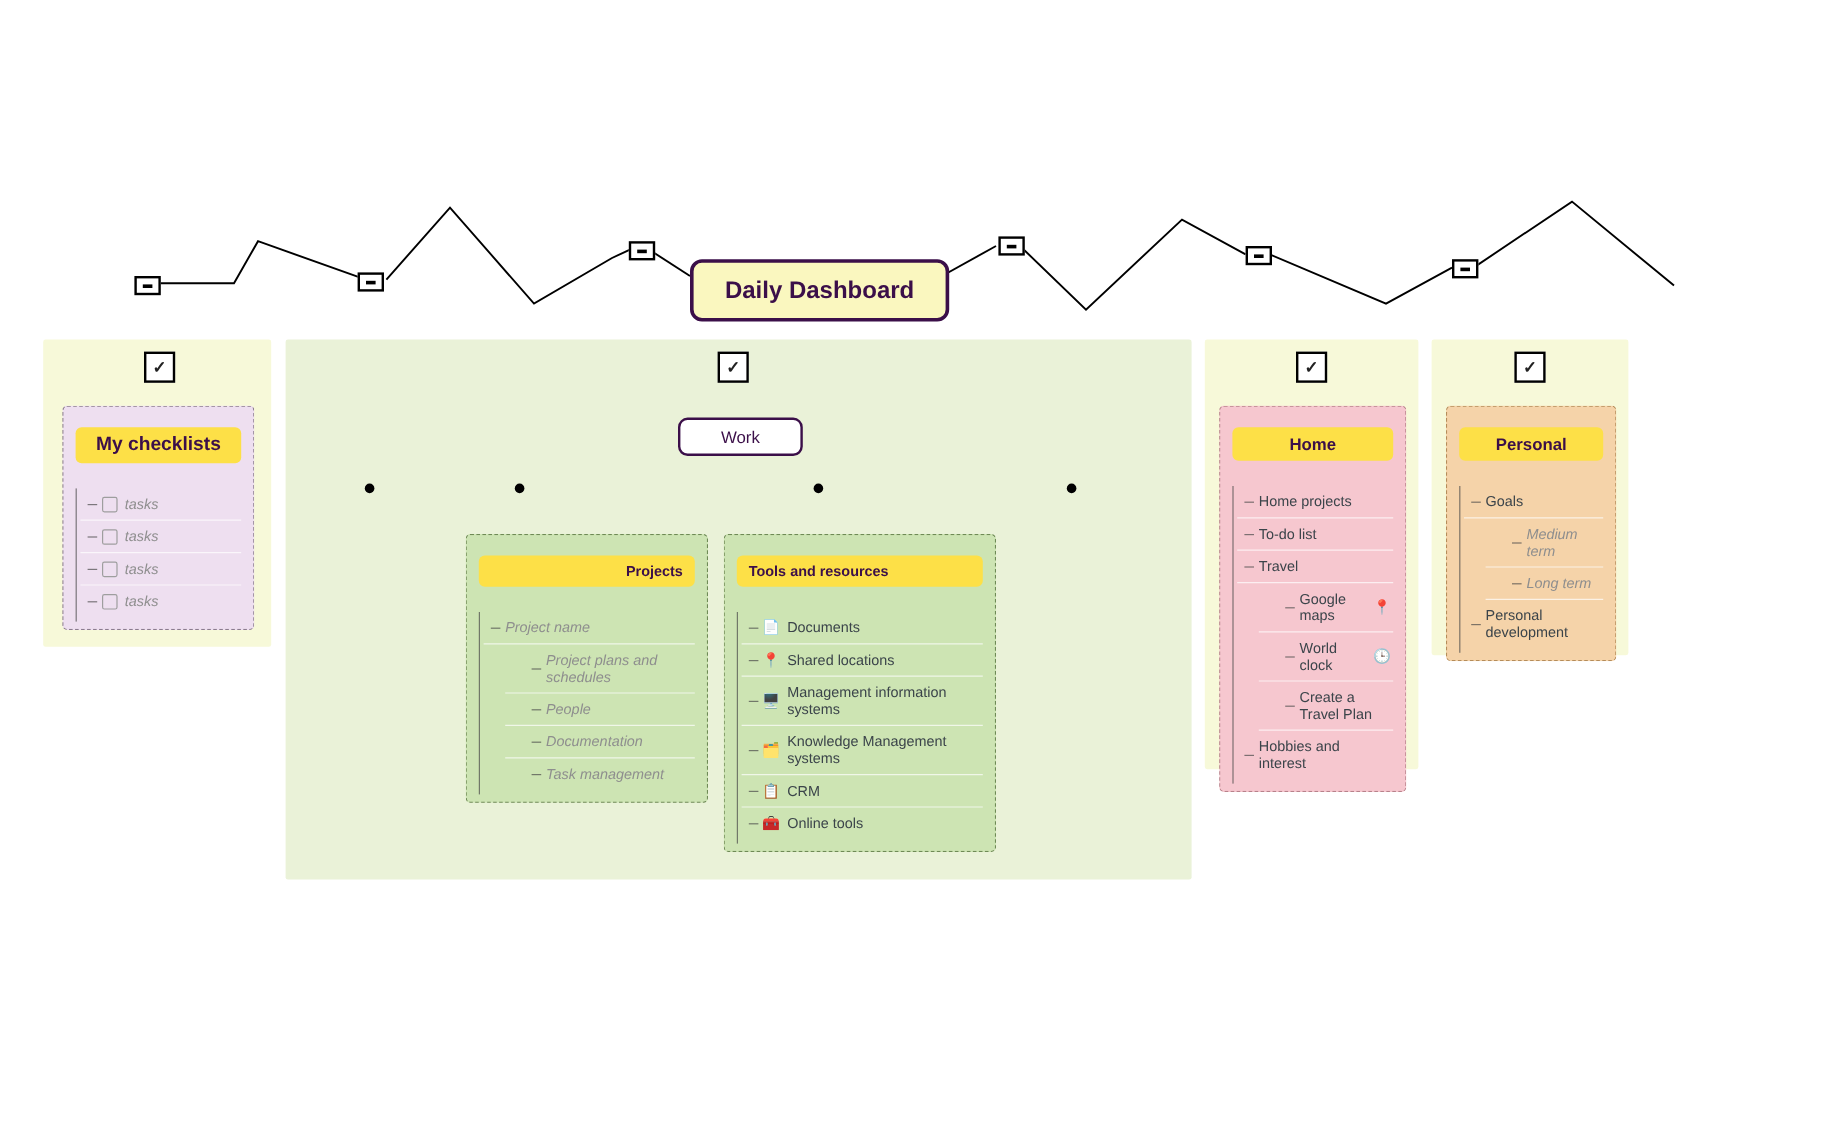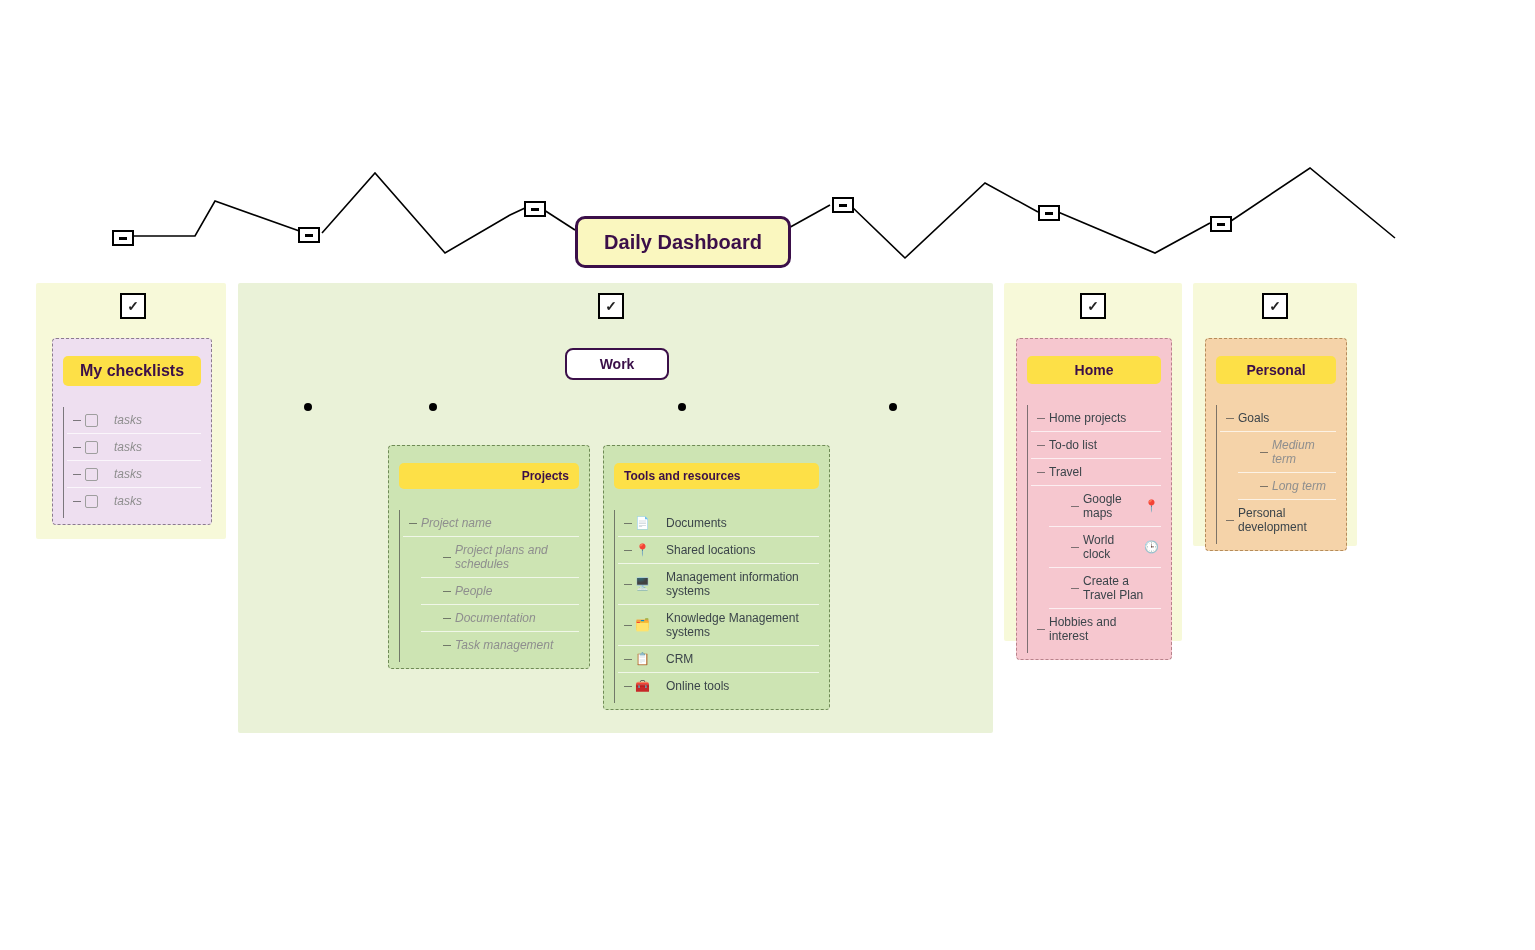--- a/index.html
+++ b/index.html
@@ -19,34 +19,34 @@
   .checkhdr::after{content:"✓"}
   
   .card{position:absolute;border:1.5px dashed #6b6b6b;border-radius:4px;padding:0}
   .card.purple{background:#eedff0;border-color:#8b7c8e}
   .card.green{background:#cde4b3;border-color:#6f8a56}
   .card.pink{background:#f6c7cf;border-color:#b8828b}
   .card.orange{background:#f5d3a9;border-color:#b58c5a}
   .card-title{background:#fde047;border-radius:5px;margin:17px 10px;padding:6px 10px;font-weight:900;color:#3b0f49;font-size:14px;text-align:center}
   .card.purple .card-title{font-size:16px}
   .card-body{padding:4px 10px 10px 10px}
-  .row{display:flex;align-items:center;gap:16px;padding:6px 2px;border-bottom:1px solid rgba(255,255,255,.7);font-size:12px;color:#3b444a}
+  .row{display:flex;align-items:center;gap:6px;padding:6px 2px;border-bottom:1px solid rgba(255,255,255,.7);font-size:12px;color:#3b444a}
   .row.mut{color:#8e8e8e;font-style:italic}
   .row:last-child{border-bottom:none}
   .subrow{margin-left:18px}
   .chk{display:inline-block;width:11px;height:11px;border:1.5px solid #9e9e9e;border-radius:2px;flex:0 0 auto}
   
   .tree{position:relative;margin-left:4px}
   .tree::before{content:"";position:absolute;left:6px;top:4px;bottom:6px;width:1px;background:#4a4a4a;opacity:.7}
   .tree .row{position:relative;padding-left:18px}
   .tree .row::before{content:"";position:absolute;left:6px;top:50%;width:8px;height:1px;background:#4a4a4a;opacity:.7}
   .tree .subrow{padding-left:34px}
   .tree .subrow::before{left:22px}
   
-  .work-title{position:absolute;left:565px;top:348px;width:100px;height:28px;background:#fff;border:2px solid #3b0f49;border-radius:8px;display:flex;align-items:center;justify-content:center;font-weight:700;color:#3b0f49;font-size:14px}
+  .work-title{position:absolute;left:565px;top:348px;width:100px;height:28px;background:#fff;border:2px solid #3b0f49;border-radius:8px;display:flex;align-items:center;justify-content:center;font-weight:400;color:#3b0f49;font-size:14px}
   .dot{position:absolute;width:8px;height:8px;background:#000;border-radius:50%}
   
   .ic{display:inline-flex;width:14px;height:14px;align-items:center;justify-content:center;font-size:12px;flex:0 0 auto}
 </style>
 </head>
 <body>
 
 <div class="canvas">
 
   <svg class="connectors">

